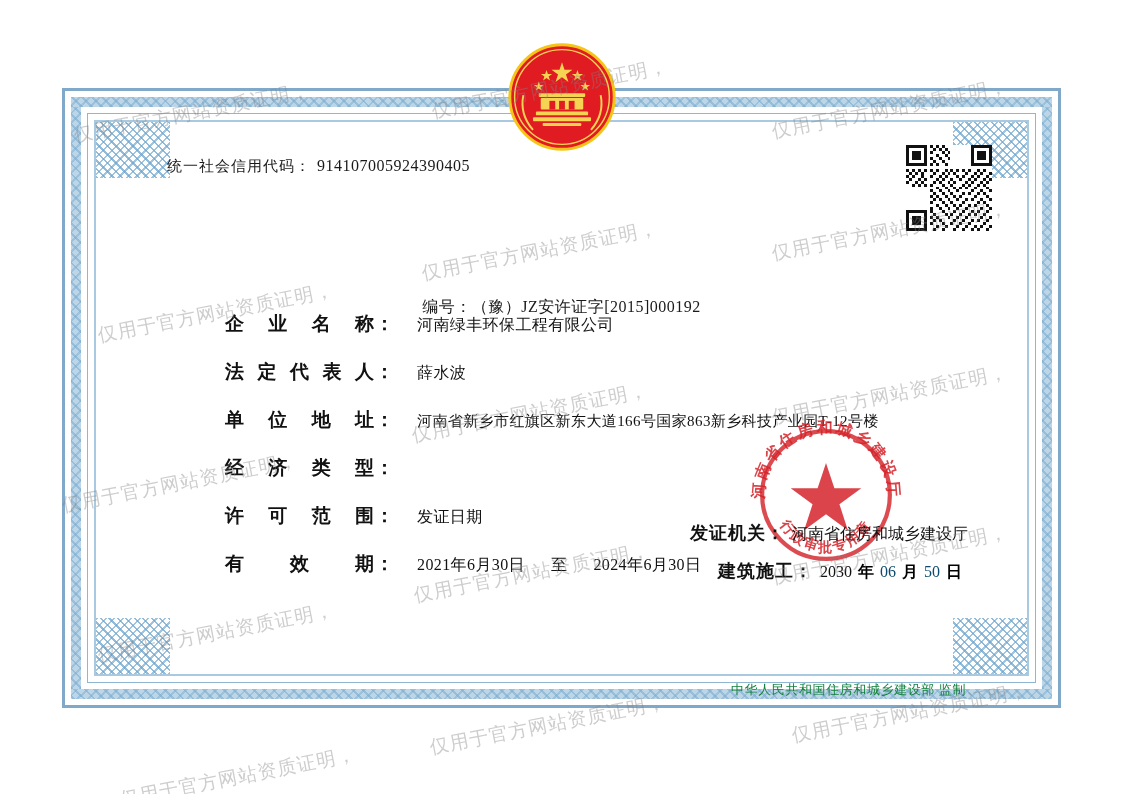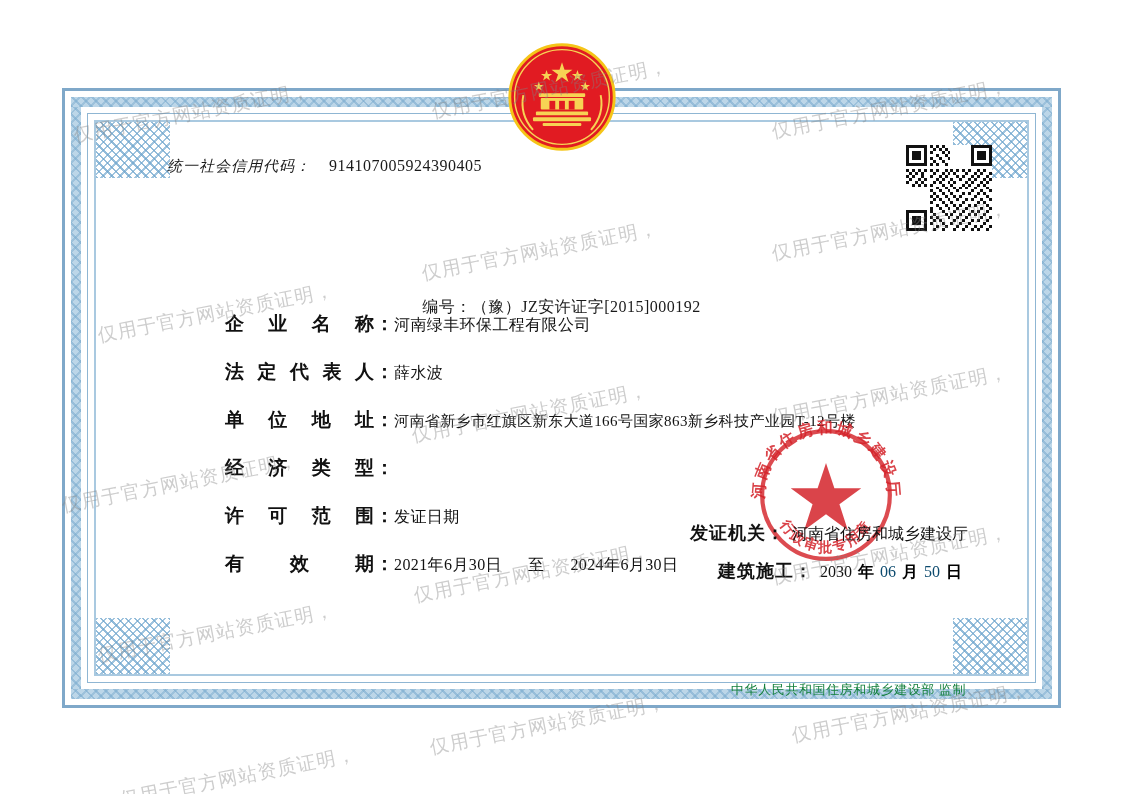--- a/index.html
+++ b/index.html
@@ -96,22 +96,22 @@
 
   .credit-line {
     position: absolute;
     left: 58px;
     top: 24px;
     font-size: 15px;
     color: #1a1a1a;
     letter-spacing: 0.5px;
     white-space: nowrap;
   }
-  .credit-label { letter-spacing: 1px; font-style: italic; }
-  .credit-value { margin-left: 18px; font-family: "Liberation Serif", serif; font-size: 16px; }
+  .credit-label { letter-spacing: 1px; }
+  .credit-value { margin-left: 6px; font-family: "Liberation Serif", serif; font-size: 16px; }
 
   .qr {
     position: absolute;
     right: 22px;
     top: 12px;
     width: 86px;
     height: 86px;
     background: #ffffff;
   }
 
@@ -172,20 +172,21 @@
     font-size: 19px;
     font-weight: bold;
     color: #111;
   }
   .field-value {
     font-size: 16px;
     color: #111;
     font-family: "Liberation Serif", serif;
     letter-spacing: 0.4px;
     white-space: nowrap;
+    margin-left: 23px;
   }
   .field-value.small { font-size: 15px; }
 
   .validity-wrap {
     display: flex;
     align-items: baseline;
     justify-content: center;
   }
   .validity-to {
     margin: 0 26px;

